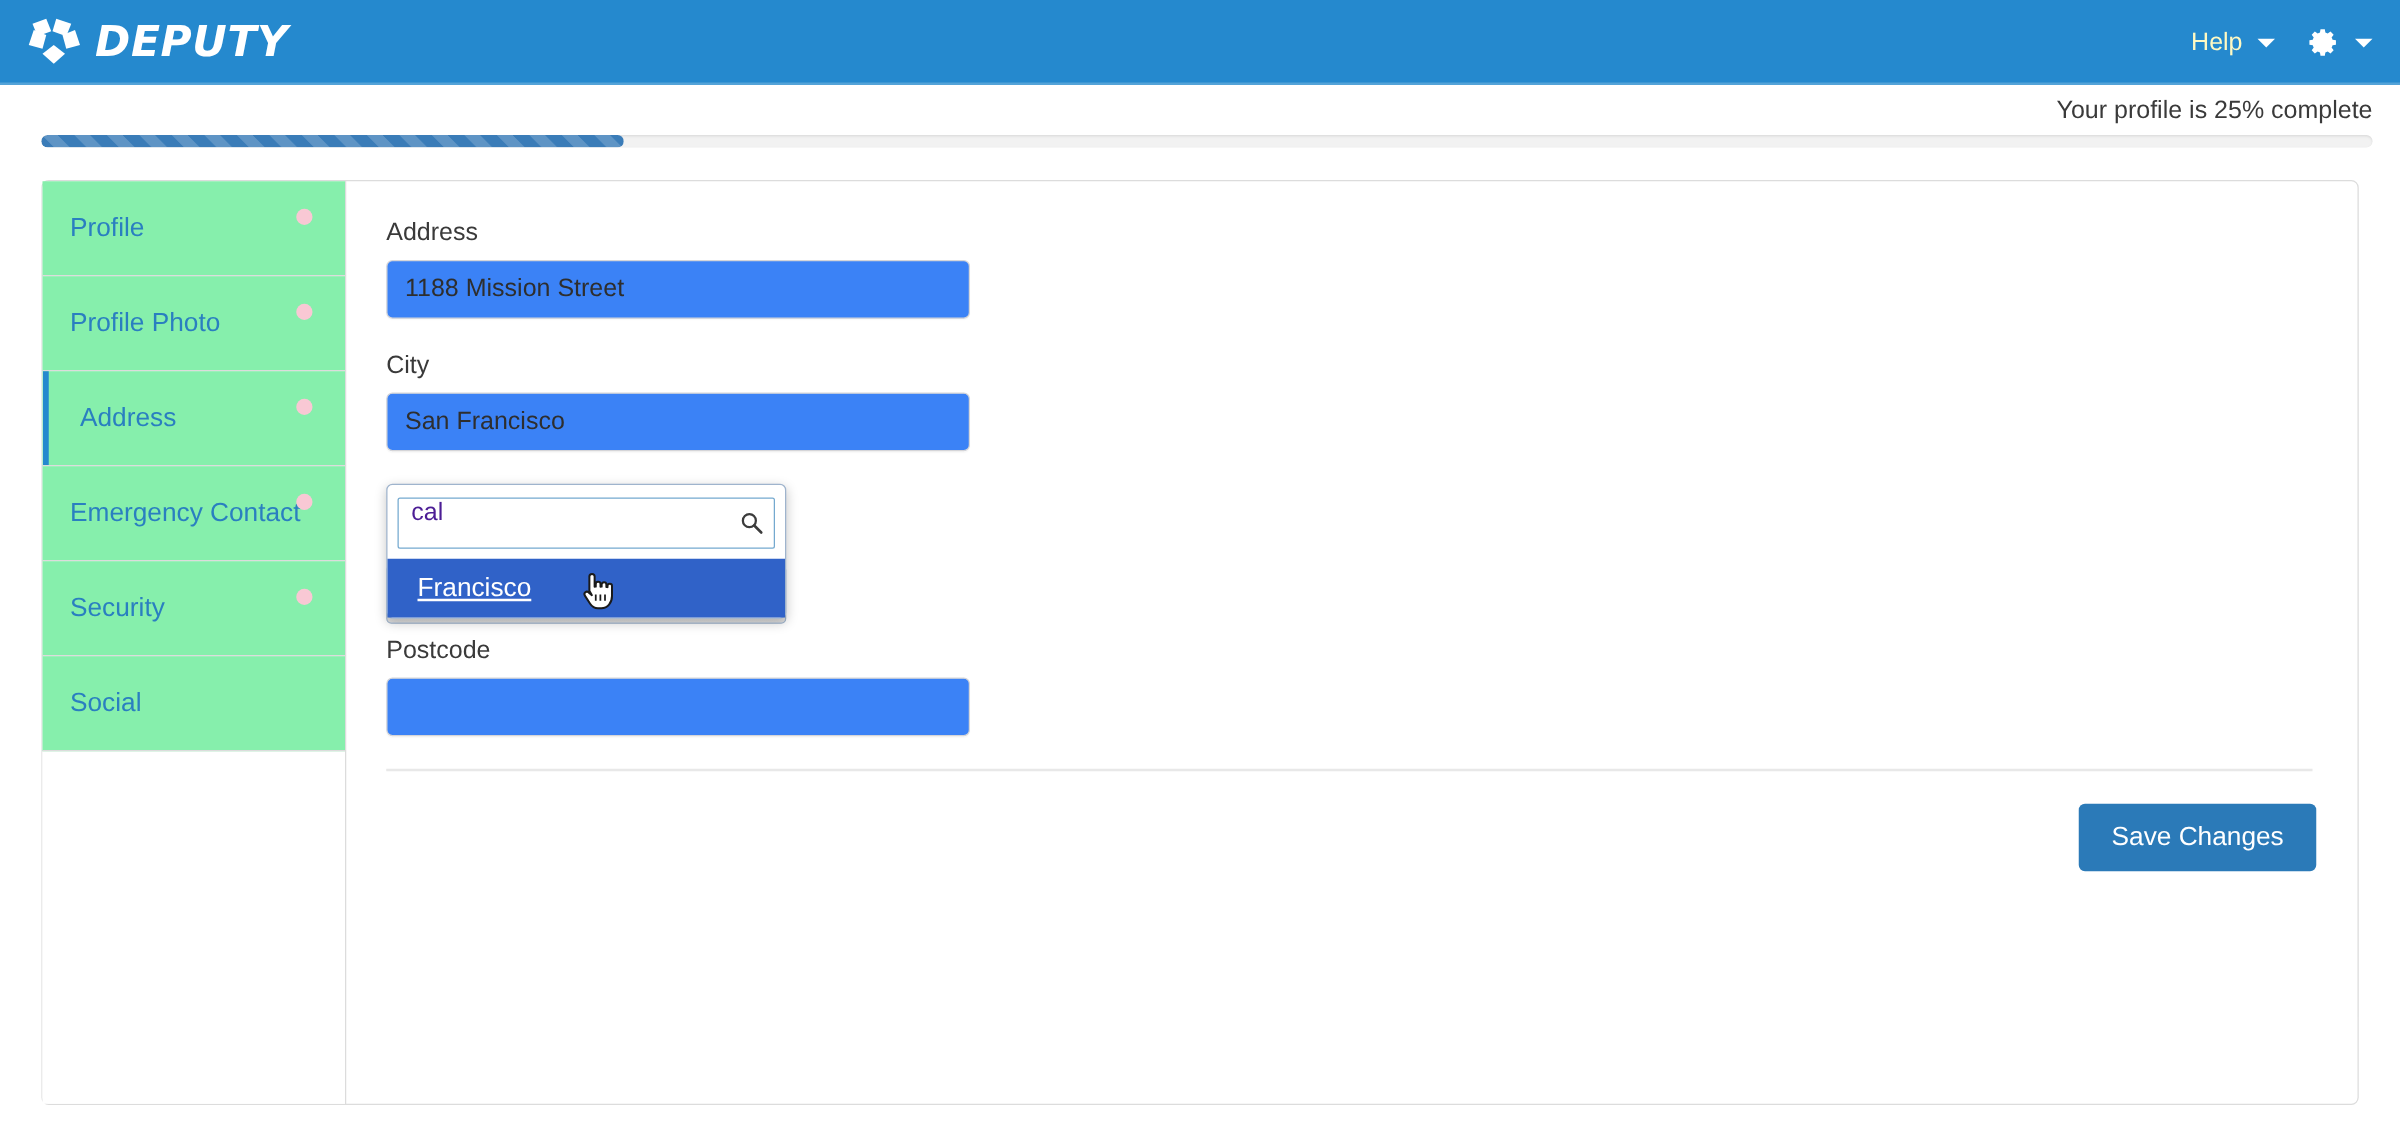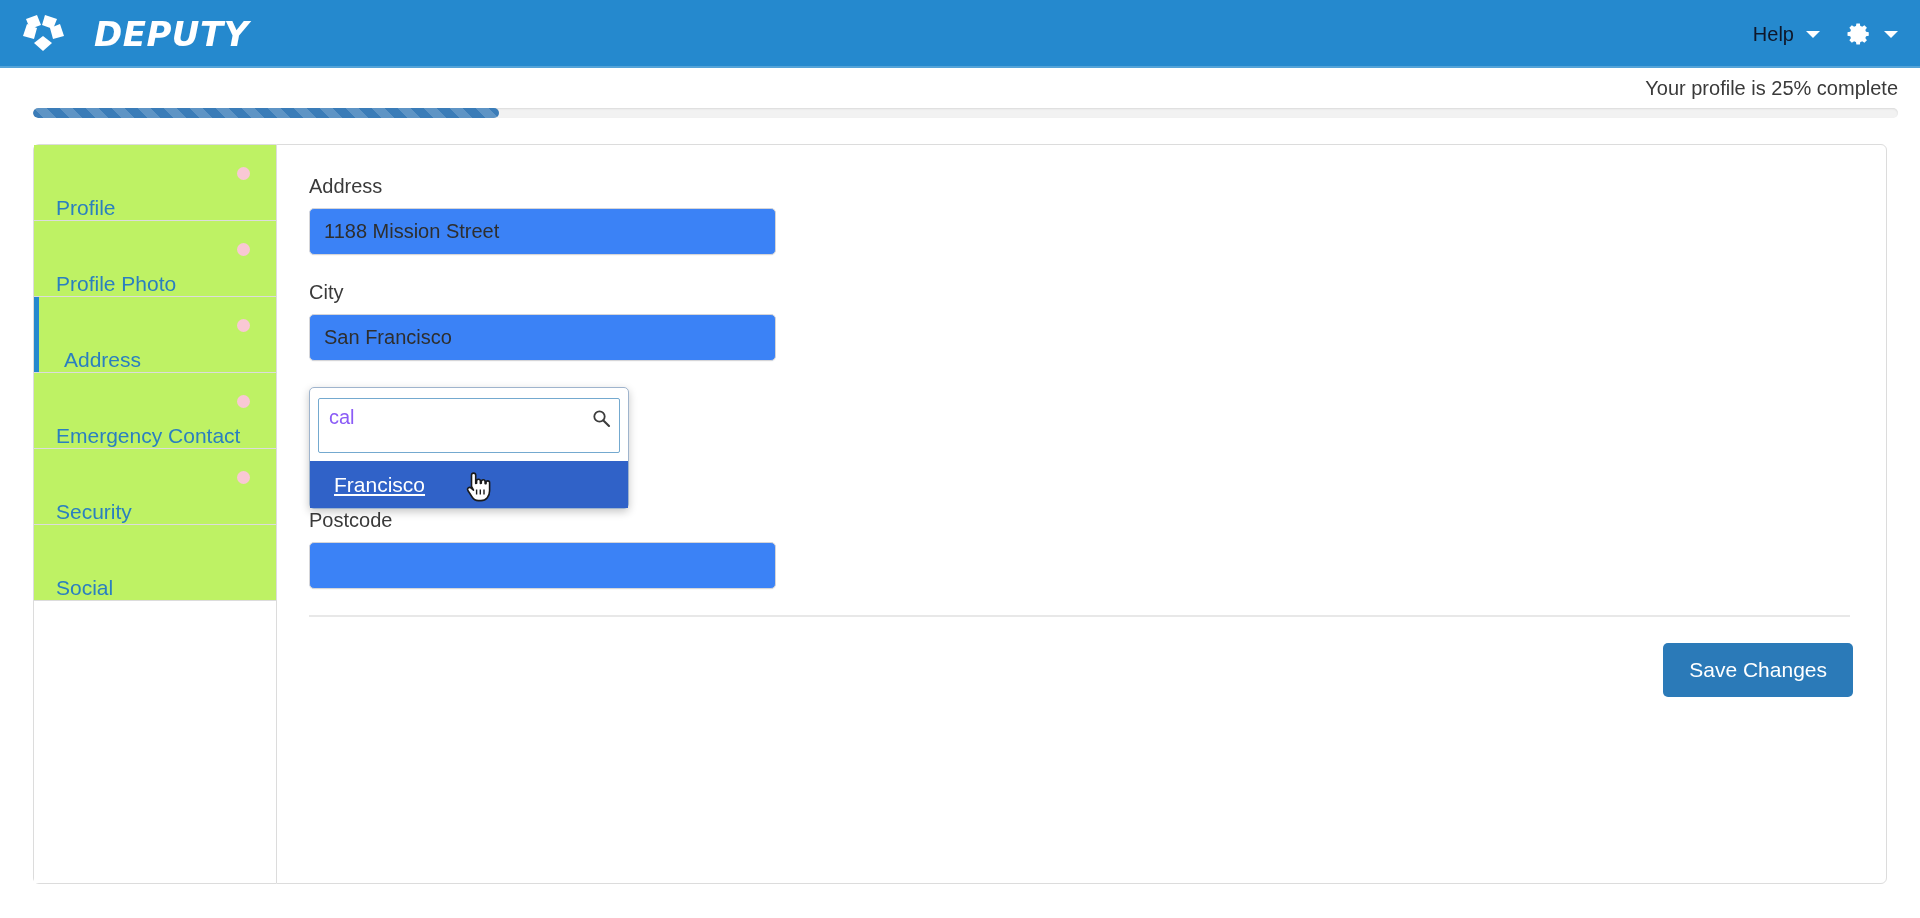--- a/index.html
+++ b/index.html
@@ -24,38 +24,38 @@
     position: relative;
   }
   .topbar::after {
     content: "";
     position: absolute;
     left: 0; right: 0; bottom: 0;
     height: 2px;
     background: rgba(255,255,255,0.22);
   }
 
-  .brand { display: flex; align-items: flex-end; gap: 28px; }
+  .brand { display: flex; align-items: flex-end; gap: 10px; }
 
   .brand-mark { width: 46px; height: 40px; display: block; }
 
   .brand-word {
     color: #ffffff;
     font-size: 34px;
     font-weight: bold;
     font-style: italic;
     letter-spacing: 0.5px;
     font-family: "DejaVu Sans", sans-serif;
   }
 
   .topbar-right { display: flex; align-items: center; gap: 26px; }
 
   .help-menu {
     display: flex; align-items: center; gap: 12px;
-    color: #0f172a; font-size: 20px; cursor: pointer;
+    color: #fef9c3; font-size: 20px; cursor: pointer;
   }
 
   .caret-down {
     width: 0; height: 0;
     border-left: 7px solid transparent;
     border-right: 7px solid transparent;
     border-top: 7px solid #ffffff;
     display: block;
   }
 
@@ -109,27 +109,27 @@
     border-radius: 6px 0 0 6px;
     background: #ffffff;
     display: flex;
     flex-direction: column;
   }
 
   .side-item {
     position: relative;
     height: 76px;
     display: flex;
-    align-items: flex-end;
+    align-items: center;
     padding: 0 20px 0 22px;
     border-bottom: 1px solid #dcdcdc;
     color: #2a7fc0;
     font-size: 21px;
     cursor: pointer;
-    background: #bef264;
+    background: #86efac;
   }
   .side-item.active {
     padding-left: 30px;
     box-shadow: inset 5px 0 0 0 #2589ce;
   }
   .side-dot {
     position: absolute;
     right: 26px;
     top: 22px;
     width: 13px;
@@ -206,25 +206,25 @@
     padding: 10px 0 0 0;
     z-index: 20;
   }
 
   .dd-search-wrap {
     margin: 0 8px 8px 8px;
     position: relative;
   }
   .dd-search {
     width: 100%;
-    height: 55px;
+    height: 41px;
     border: 1px solid #74a9cf;
     border-radius: 2px;
     font-size: 20px;
-    color: #8b5cf6;
+    color: #4c1d95;
     padding: 0 36px 16px 10px;
     font-family: "Liberation Sans", sans-serif;
     background: #ffffff;
   }
   .search-icon {
     position: absolute;
     right: 9px;
     top: 10px;
     width: 20px; height: 20px;
   }

